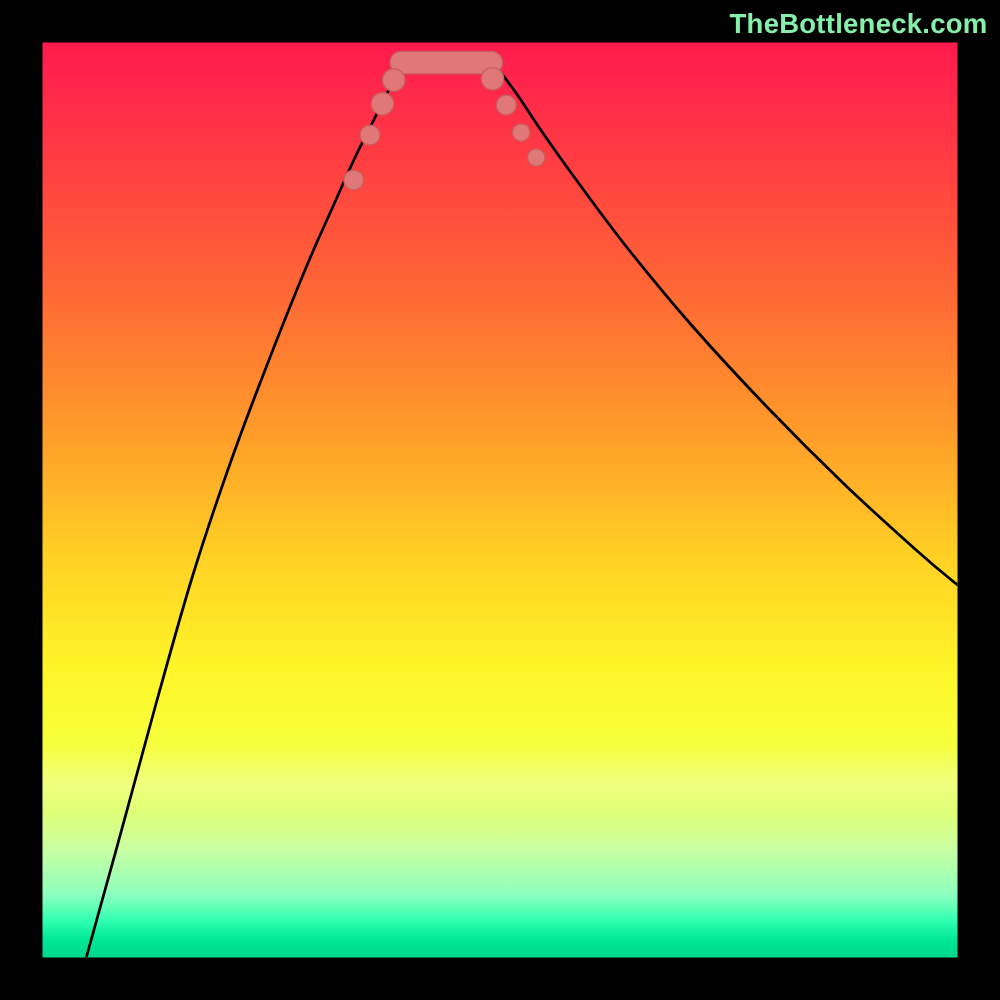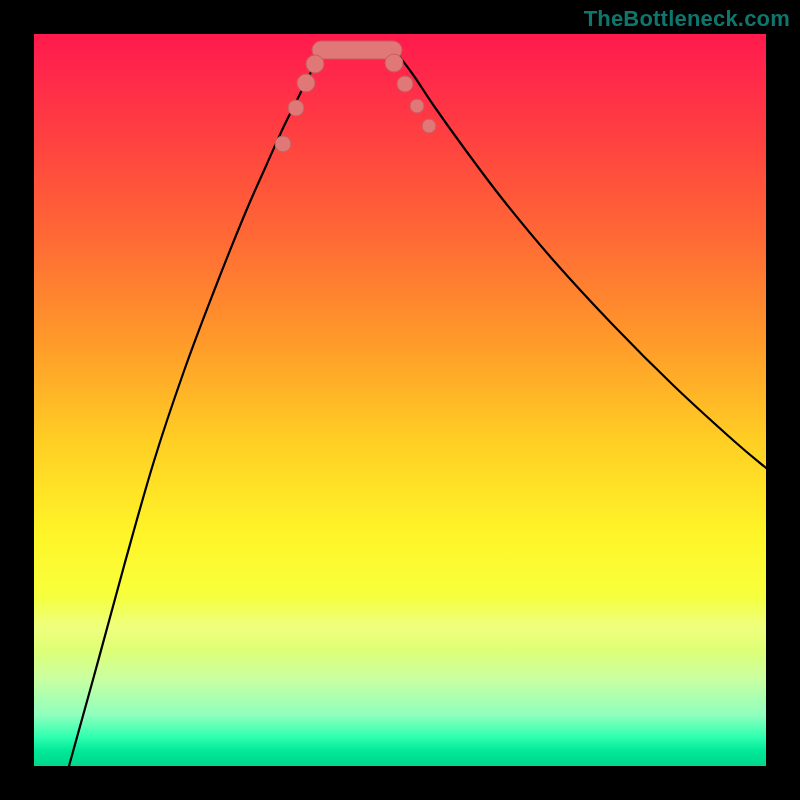--- a/index.html
+++ b/index.html
@@ -55,21 +55,21 @@
       rgba(255,255,255,0.18) 45%,
       rgba(255,255,255,0.22) 60%,
       rgba(255,255,255,0.00) 100%
     );
     pointer-events: none;
   }
   .watermark {
     position: absolute;
     top: 6px;
     right: 10px;
-    color: #0f766e;
+    color: #86efac;
     font-size: 22px;
     font-weight: 600;
     letter-spacing: 0.2px;
     user-select: none;
   }
   svg.overlay {
     position: absolute;
     left: 34px;
     top: 34px;
     width: 732px;

